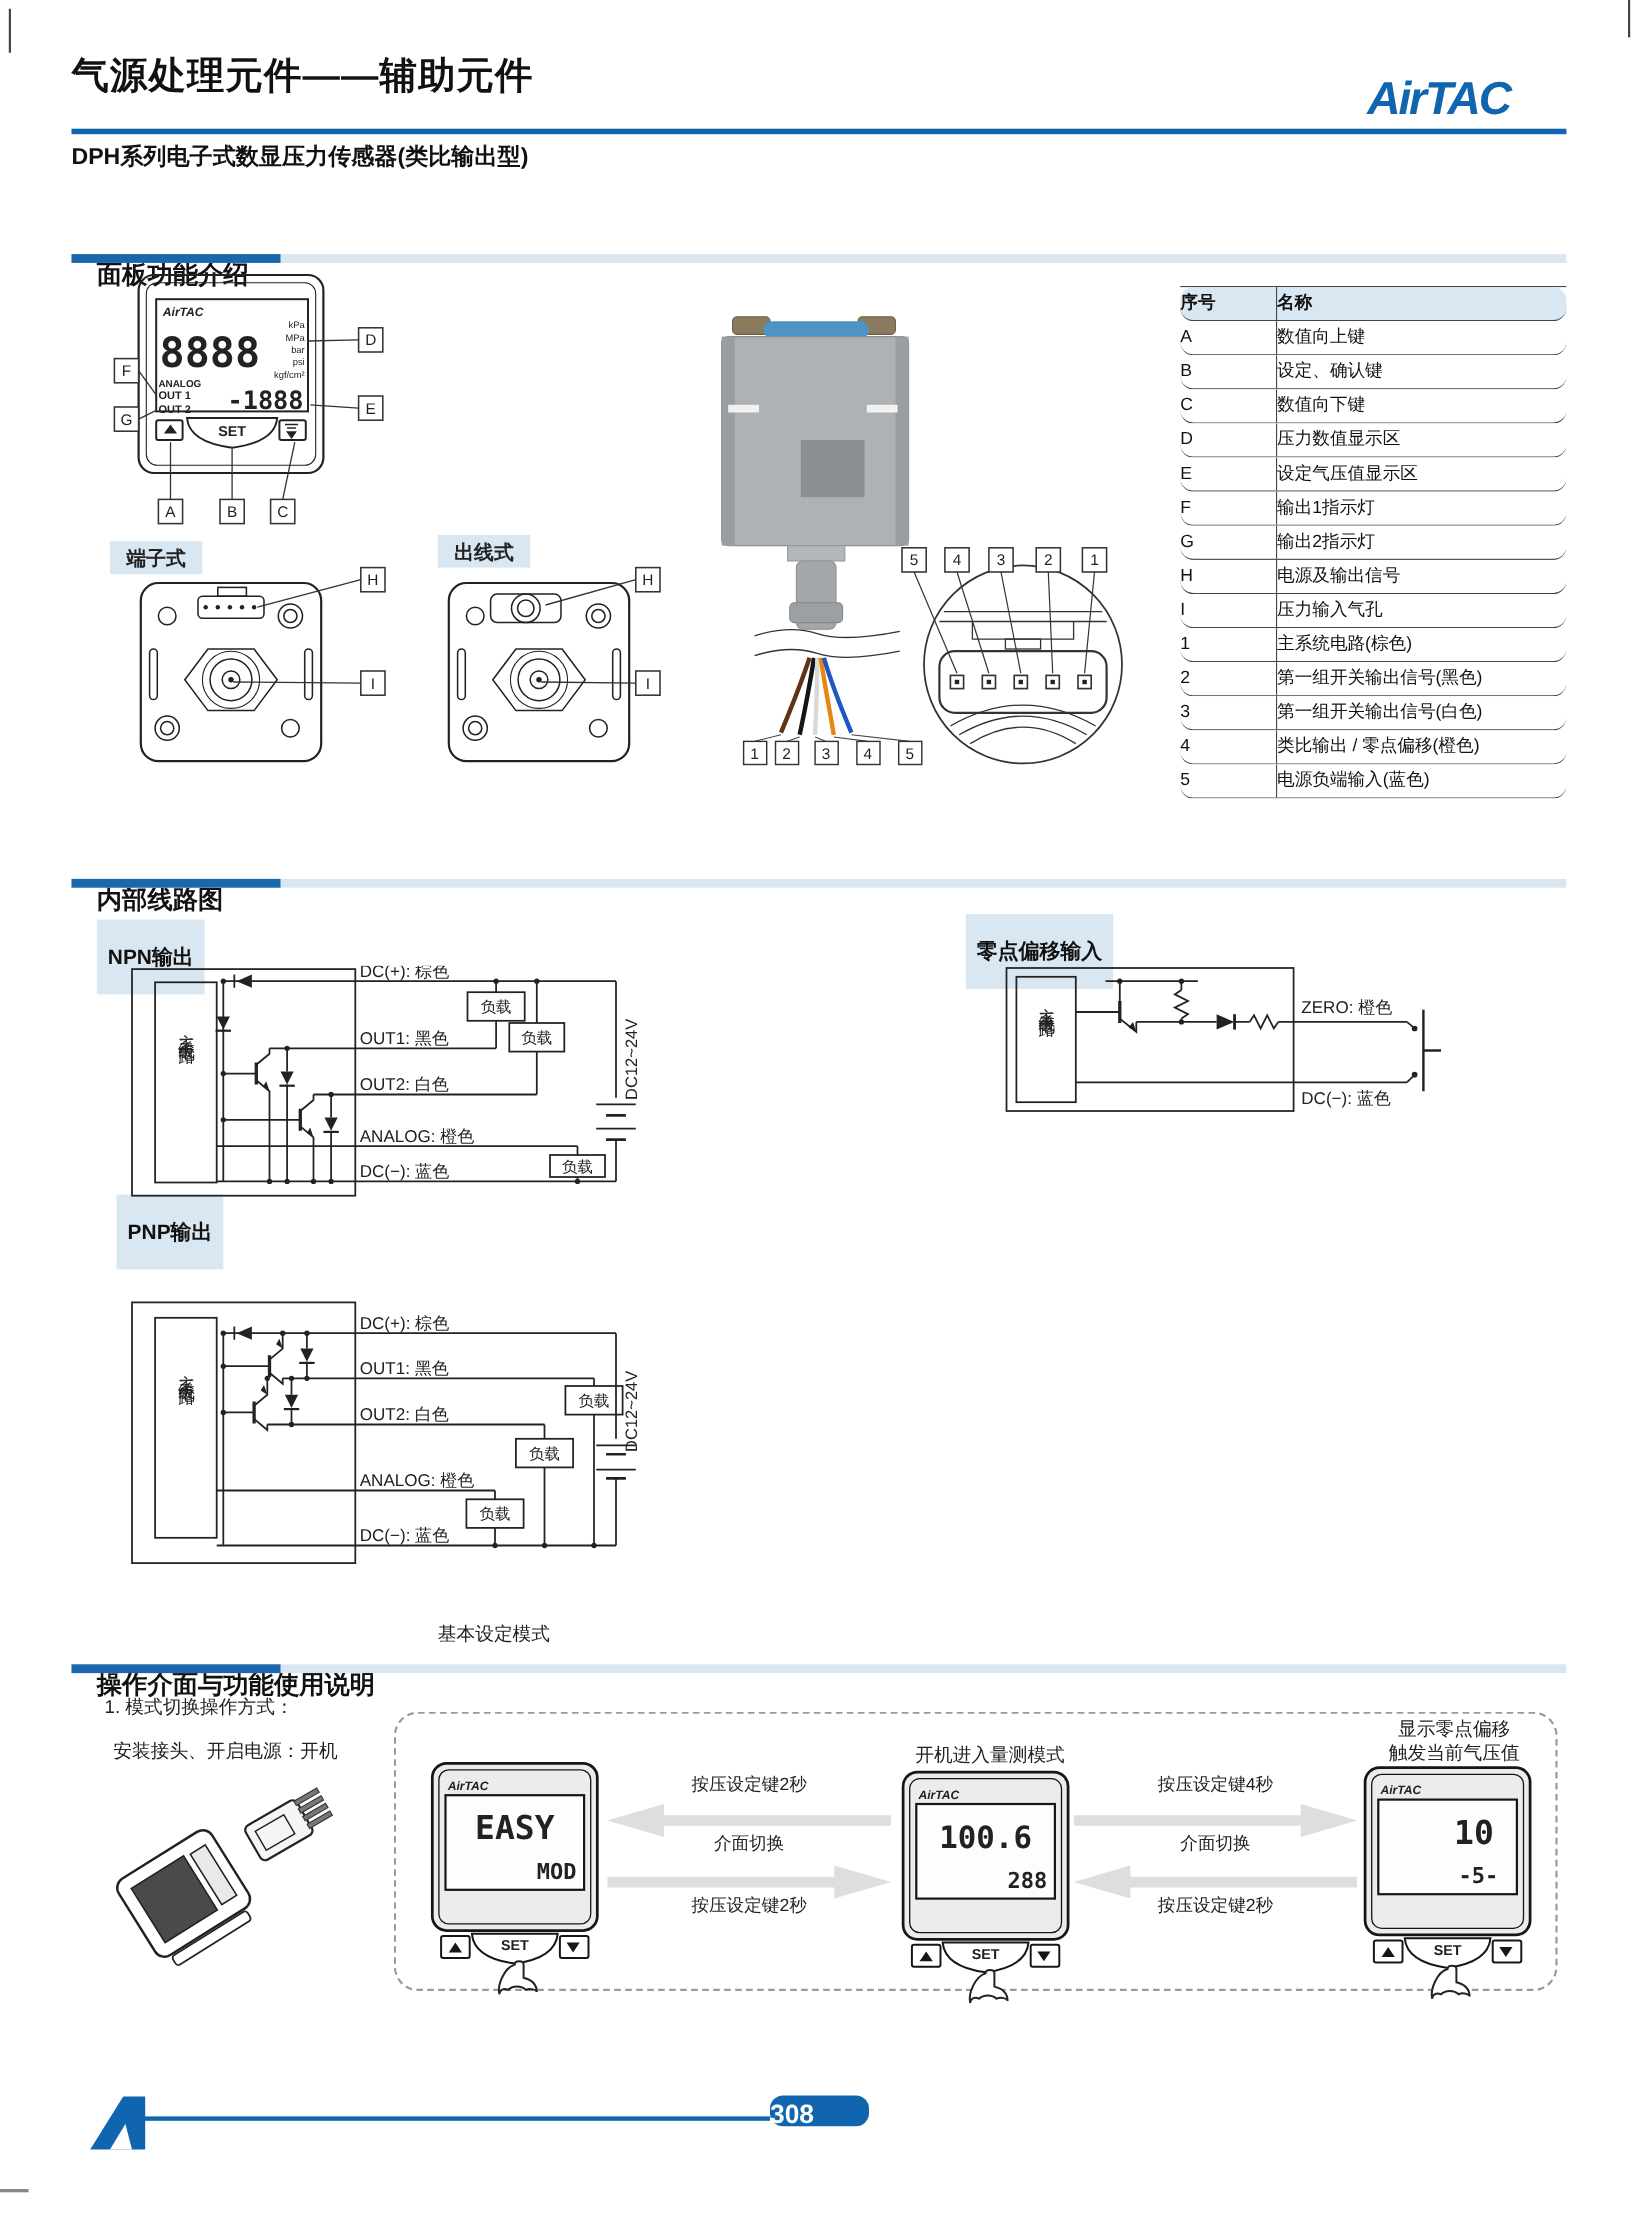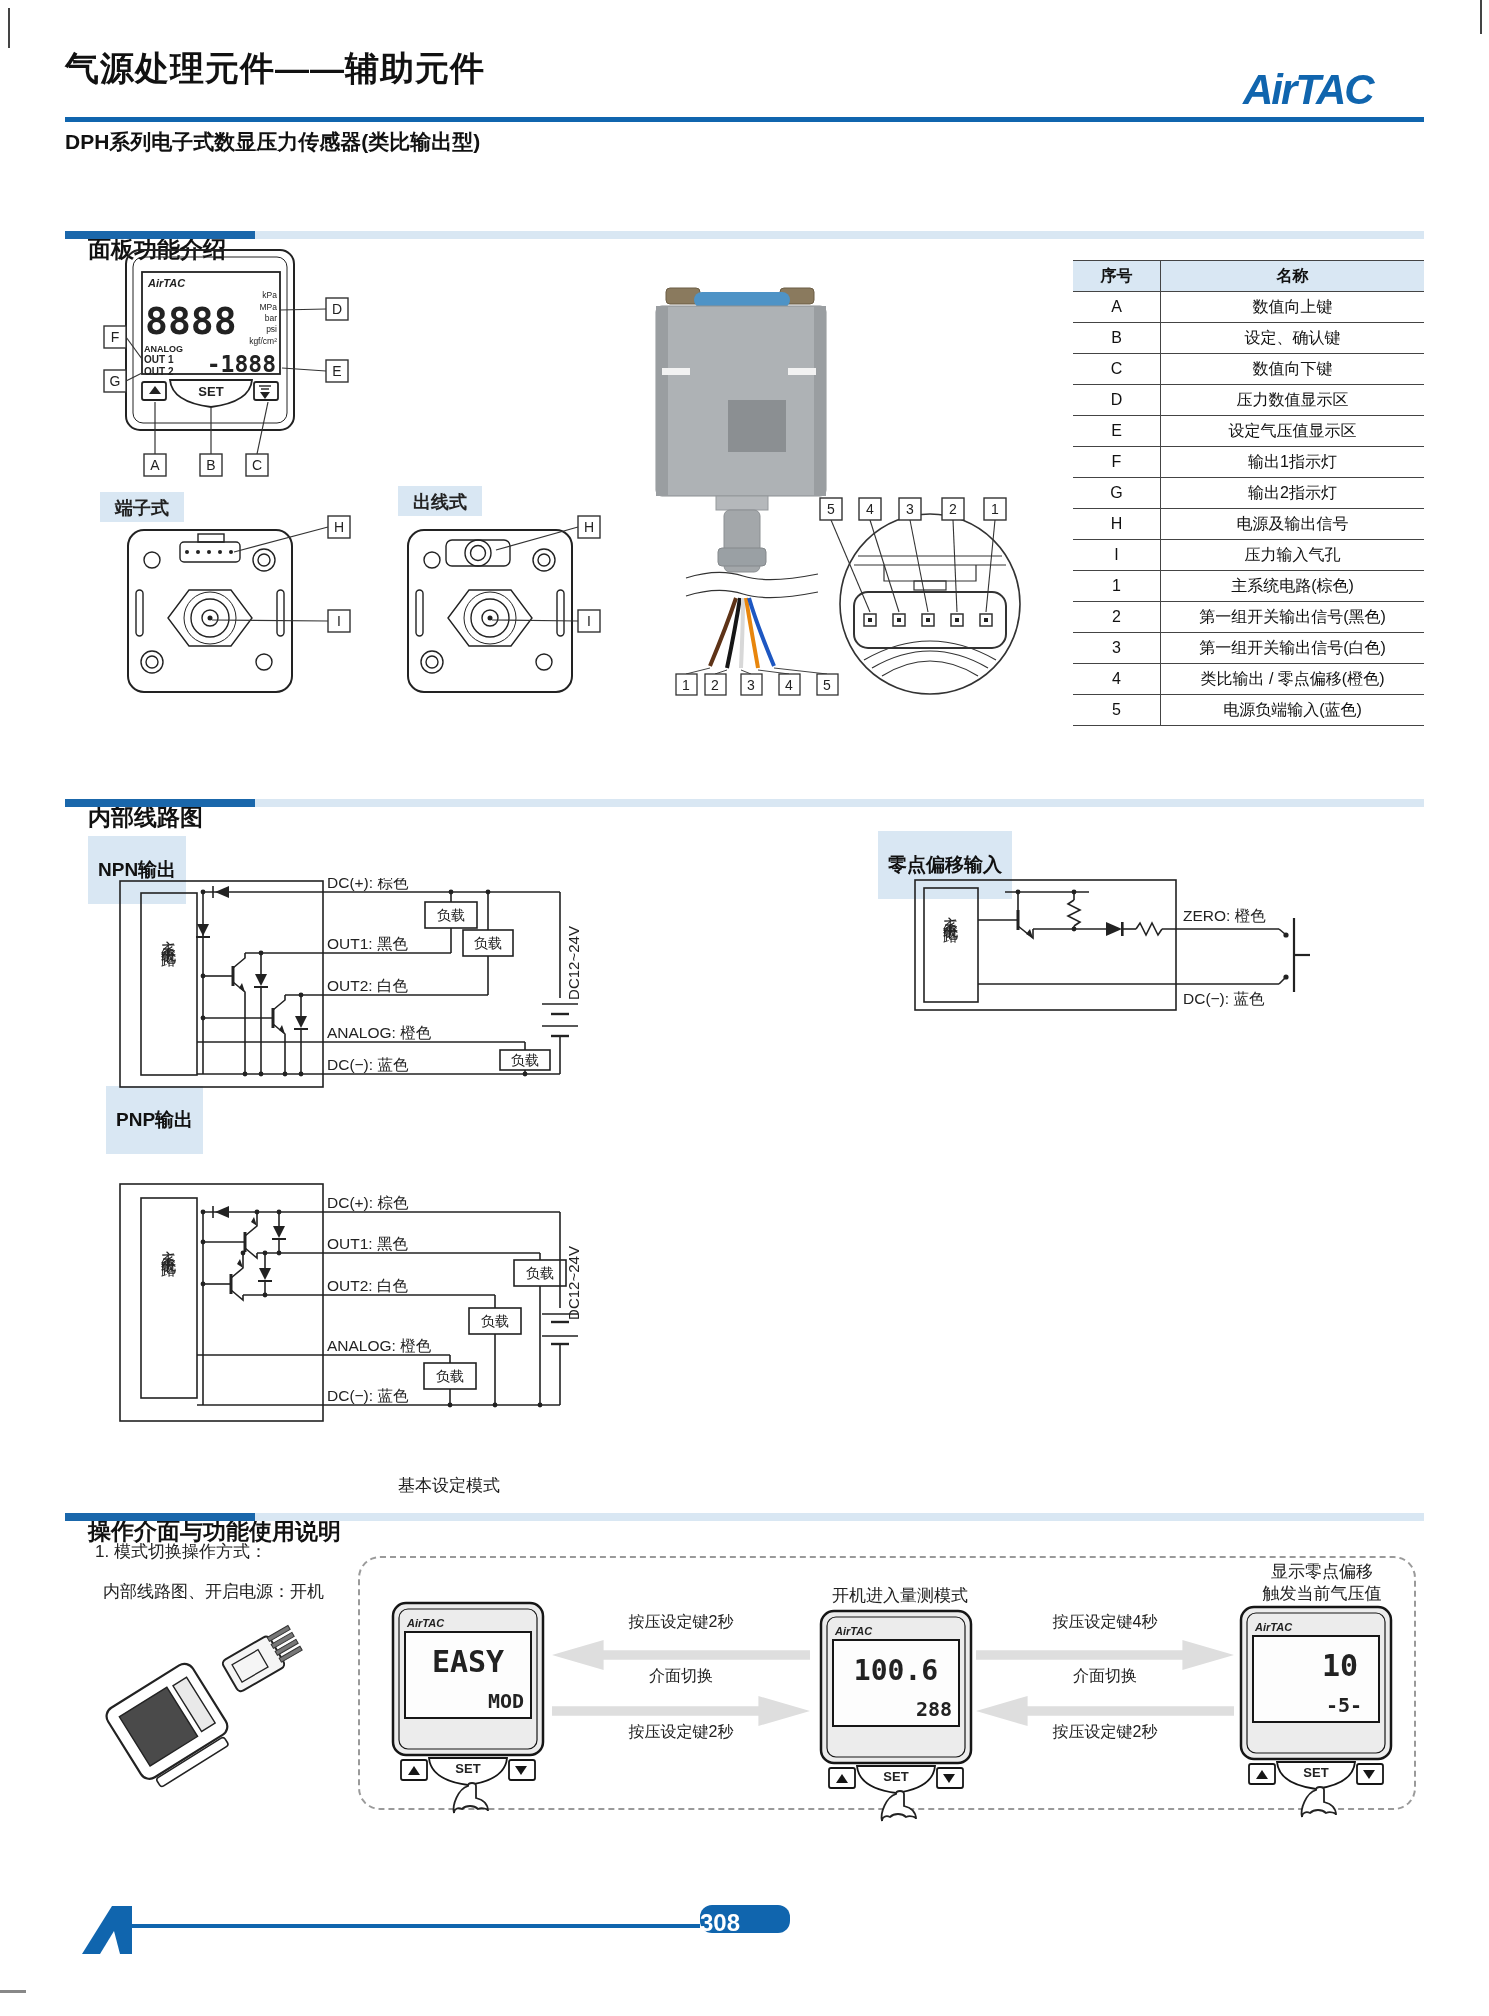--- a/index.html
+++ b/index.html
@@ -12,21 +12,21 @@
   .page-subtitle{left:65px;top:128px;font-size:21px;font-weight:bold;}
   .hrule{left:65px;top:117px;width:1359px;height:5px;background:#1065ae;}
   .brandlogo{left:1243px;top:66px;font-size:42px;font-weight:900;font-style:italic;
              color:#1065ae;letter-spacing:-2px;}
   .sec-title{font-size:23px;font-weight:900;margin-top:40px;}
   .sec-bar{height:8px;width:1359px;background:#d9e7f3;}
   .sec-bar .dark{position:absolute;left:0;top:0;width:190px;height:8px;background:#1a67ab;}
   .chip{background:#d9e7f3;font-size:19px;font-weight:900;padding:21px 10px;}
   
   .ptable{left:1073px;top:260px;width:351px;font-size:16px;border-top:1px solid #444;}
-  .trow{display:grid;grid-template-columns:88px 263px;border-bottom:1px solid #444;height:30px;line-height:30px;text-align:center;}
+  .trow{display:grid;grid-template-columns:88px 263px;border-bottom:1px solid #444;height:30px;line-height:30px;border-radius:12px;}
   .trow .c1{border-right:1px solid #444;}
   .thead{background:#d9e7f3;font-weight:bold;}
   
   .dashbox{left:358px;top:1556px;width:1054px;height:250px;border:2px dashed #9a9a9a;border-radius:22px;}
   .flow-arrow{height:30px;width:258px;background:#dedede;}
   .ar-right{clip-path:polygon(0 34%,80% 34%,80% 0,100% 50%,80% 100%,80% 66%,0 66%);}
   .ar-left{clip-path:polygon(100% 34%,20% 34%,20% 0,0 50%,20% 100%,20% 66%,100% 66%);}
   .flabel{width:200px;text-align:center;font-size:16px;color:#222;}
   .mtitle{font-size:17px;color:#222;}
   .optext{font-size:17px;color:#222;}
@@ -555,21 +555,21 @@
     </g>
     <text x="484" y="105" font-size="15" text-anchor="middle" transform="rotate(-90 484 105)">DC12~24V</text>
   </svg>
 
   <div class="abs sec-title" style="left:88px;top:1476px;">操作介面与功能使用说明</div>
   <div class="abs sec-bar" style="left:65px;top:1513px;">
       <div class="dark"></div>
     </div>
 
   <div class="abs optext" style="left:95px;top:1540px;text-align:center;">1. 模式切换操作方式：</div>
-  <div class="abs optext" style="left:103px;top:1580px;">内部线路图、开启电源：开机</div>
+  <div class="abs optext" style="left:103px;top:1580px;">安装接头、开启电源：开机</div>
 
   <svg class="abs" style="left:88px;top:1608px;" width="230" height="200" viewBox="0 0 230 200">
     <g transform="rotate(-32 80 115)" fill="none" stroke="#222" stroke-width="2.2">
       <rect x="30" y="72" width="100" height="82" rx="10"></rect>
       <rect x="42" y="84" width="56" height="58" fill="#4a4a4a" stroke="#222" stroke-width="1.4"></rect>
       <rect x="104" y="86" width="16" height="54" fill="#e9e9e9" stroke-width="1.4"></rect>
       <rect x="40" y="156" width="80" height="10" rx="3" stroke-width="1.6"></rect>
     </g>
     <g transform="rotate(-30 165 55)" fill="none" stroke="#222" stroke-width="2">
       <rect x="138" y="38" width="54" height="36" rx="5" fill="#f5f5f5"></rect>

